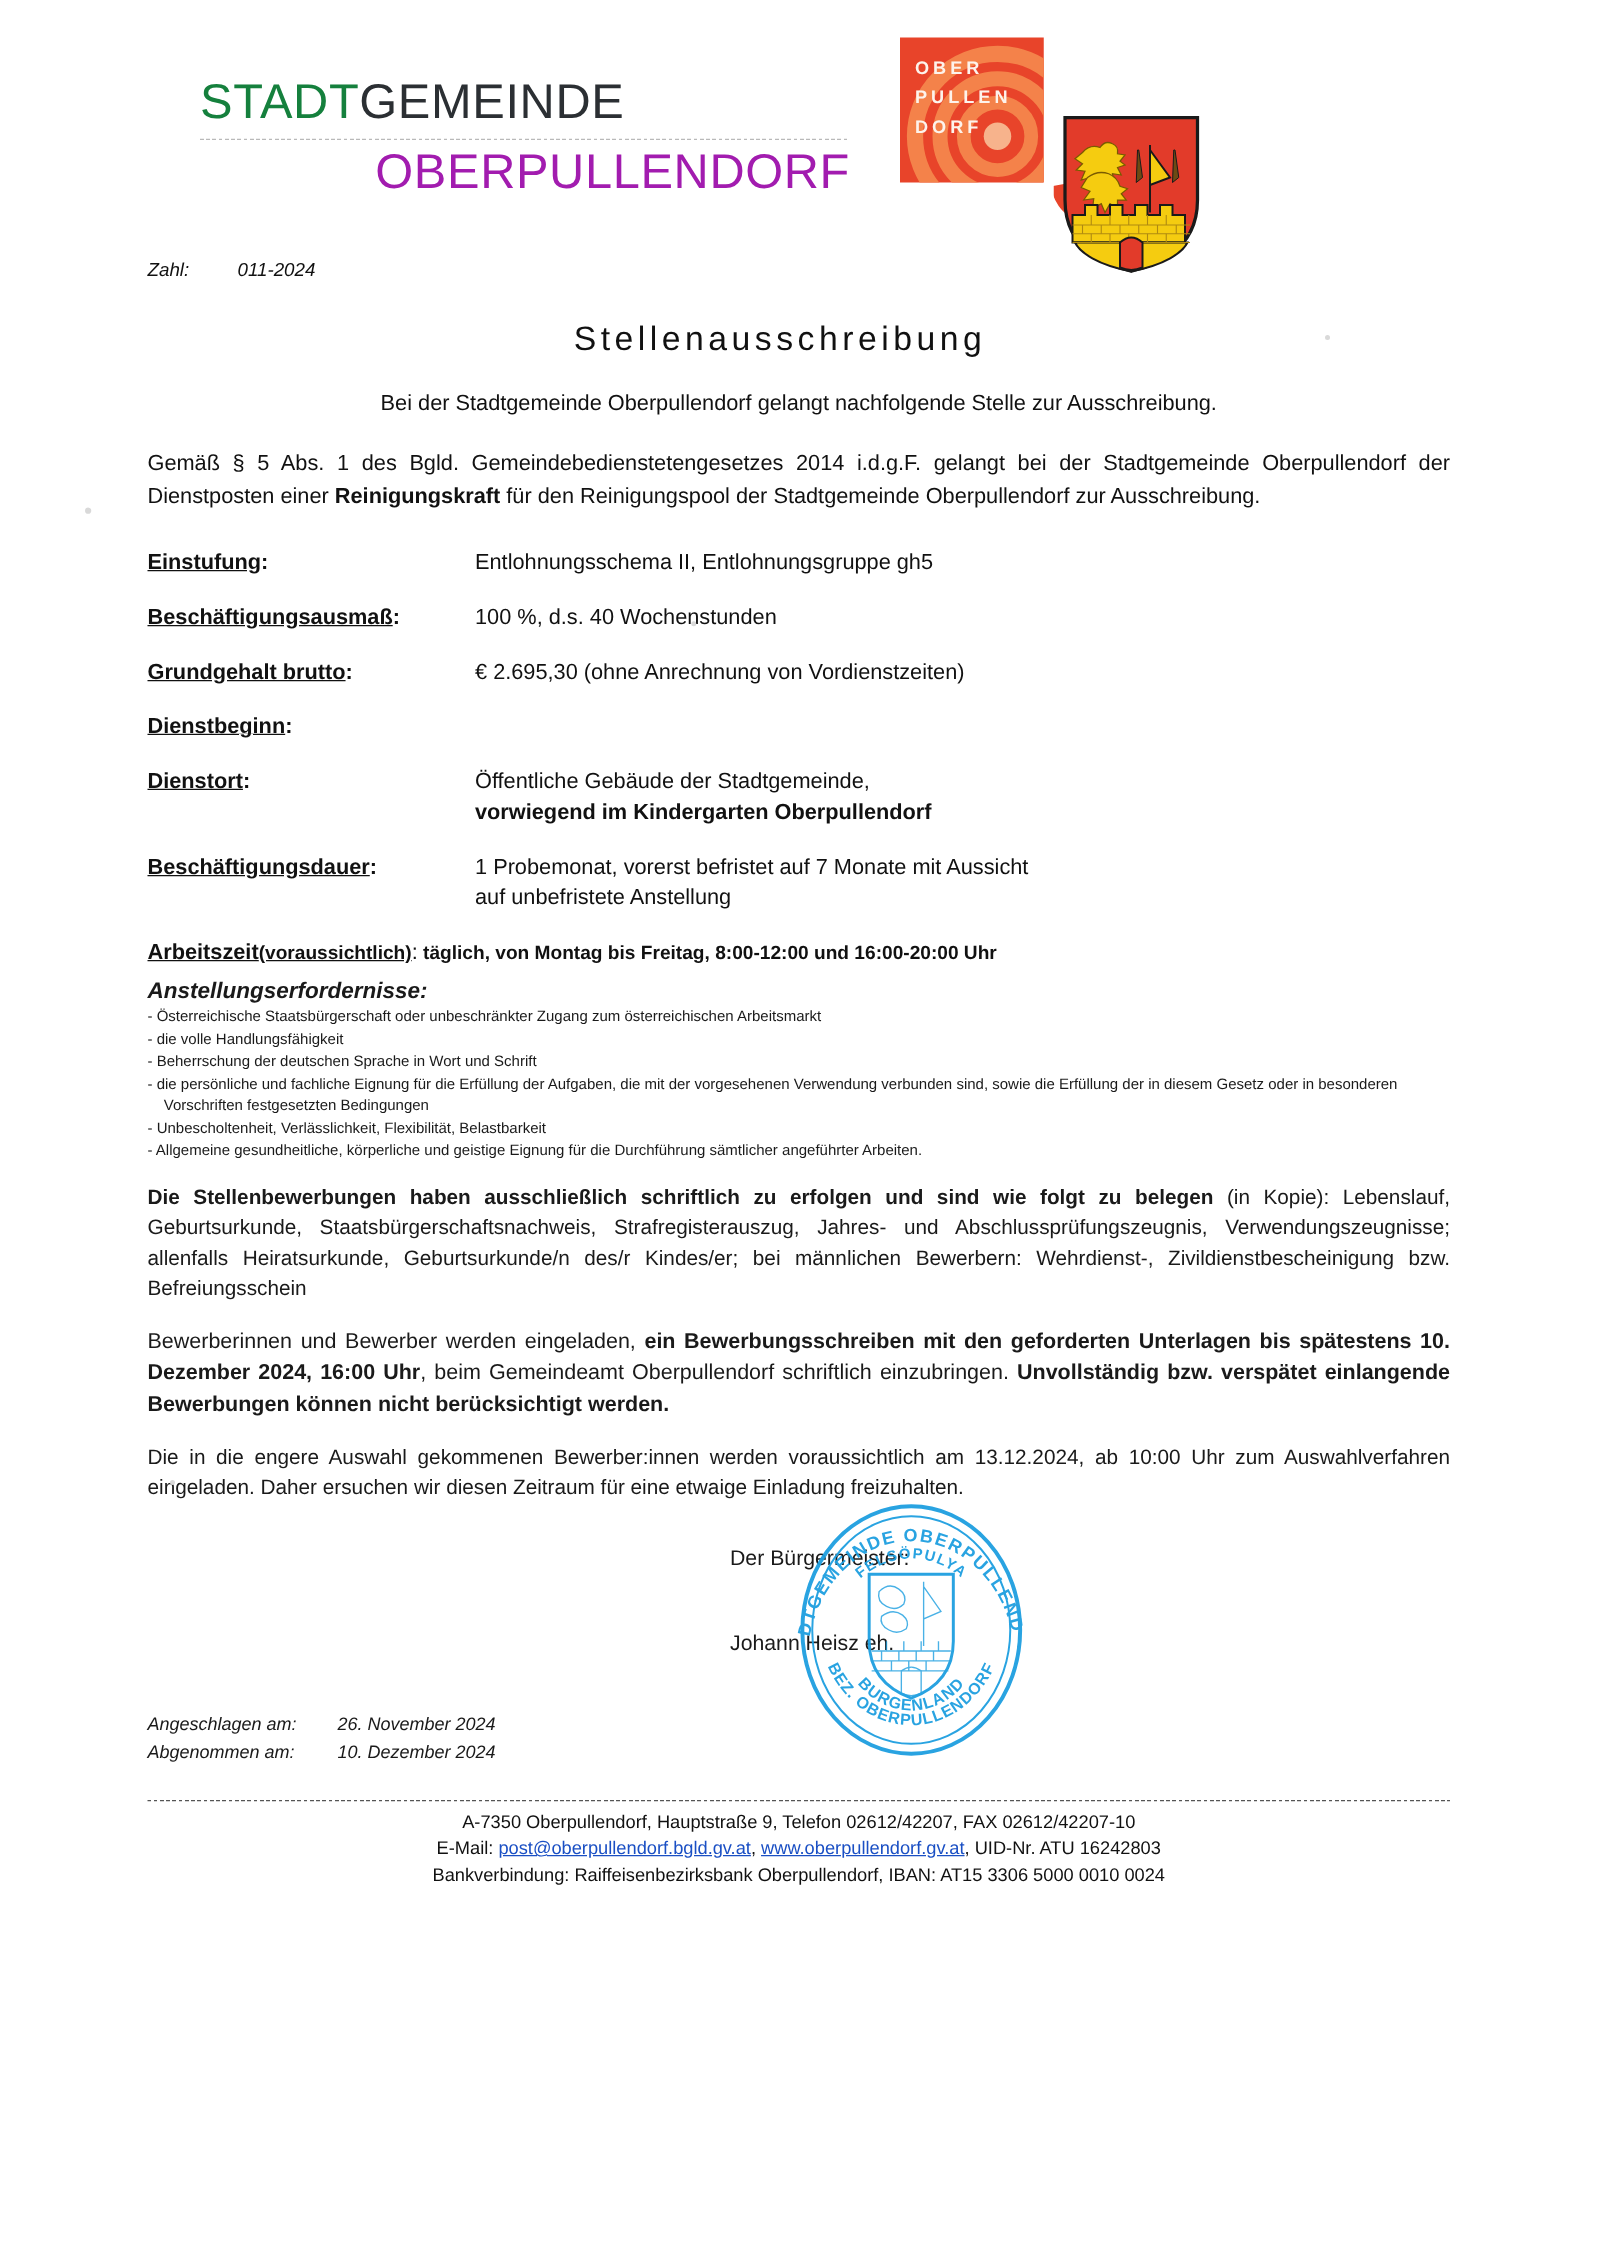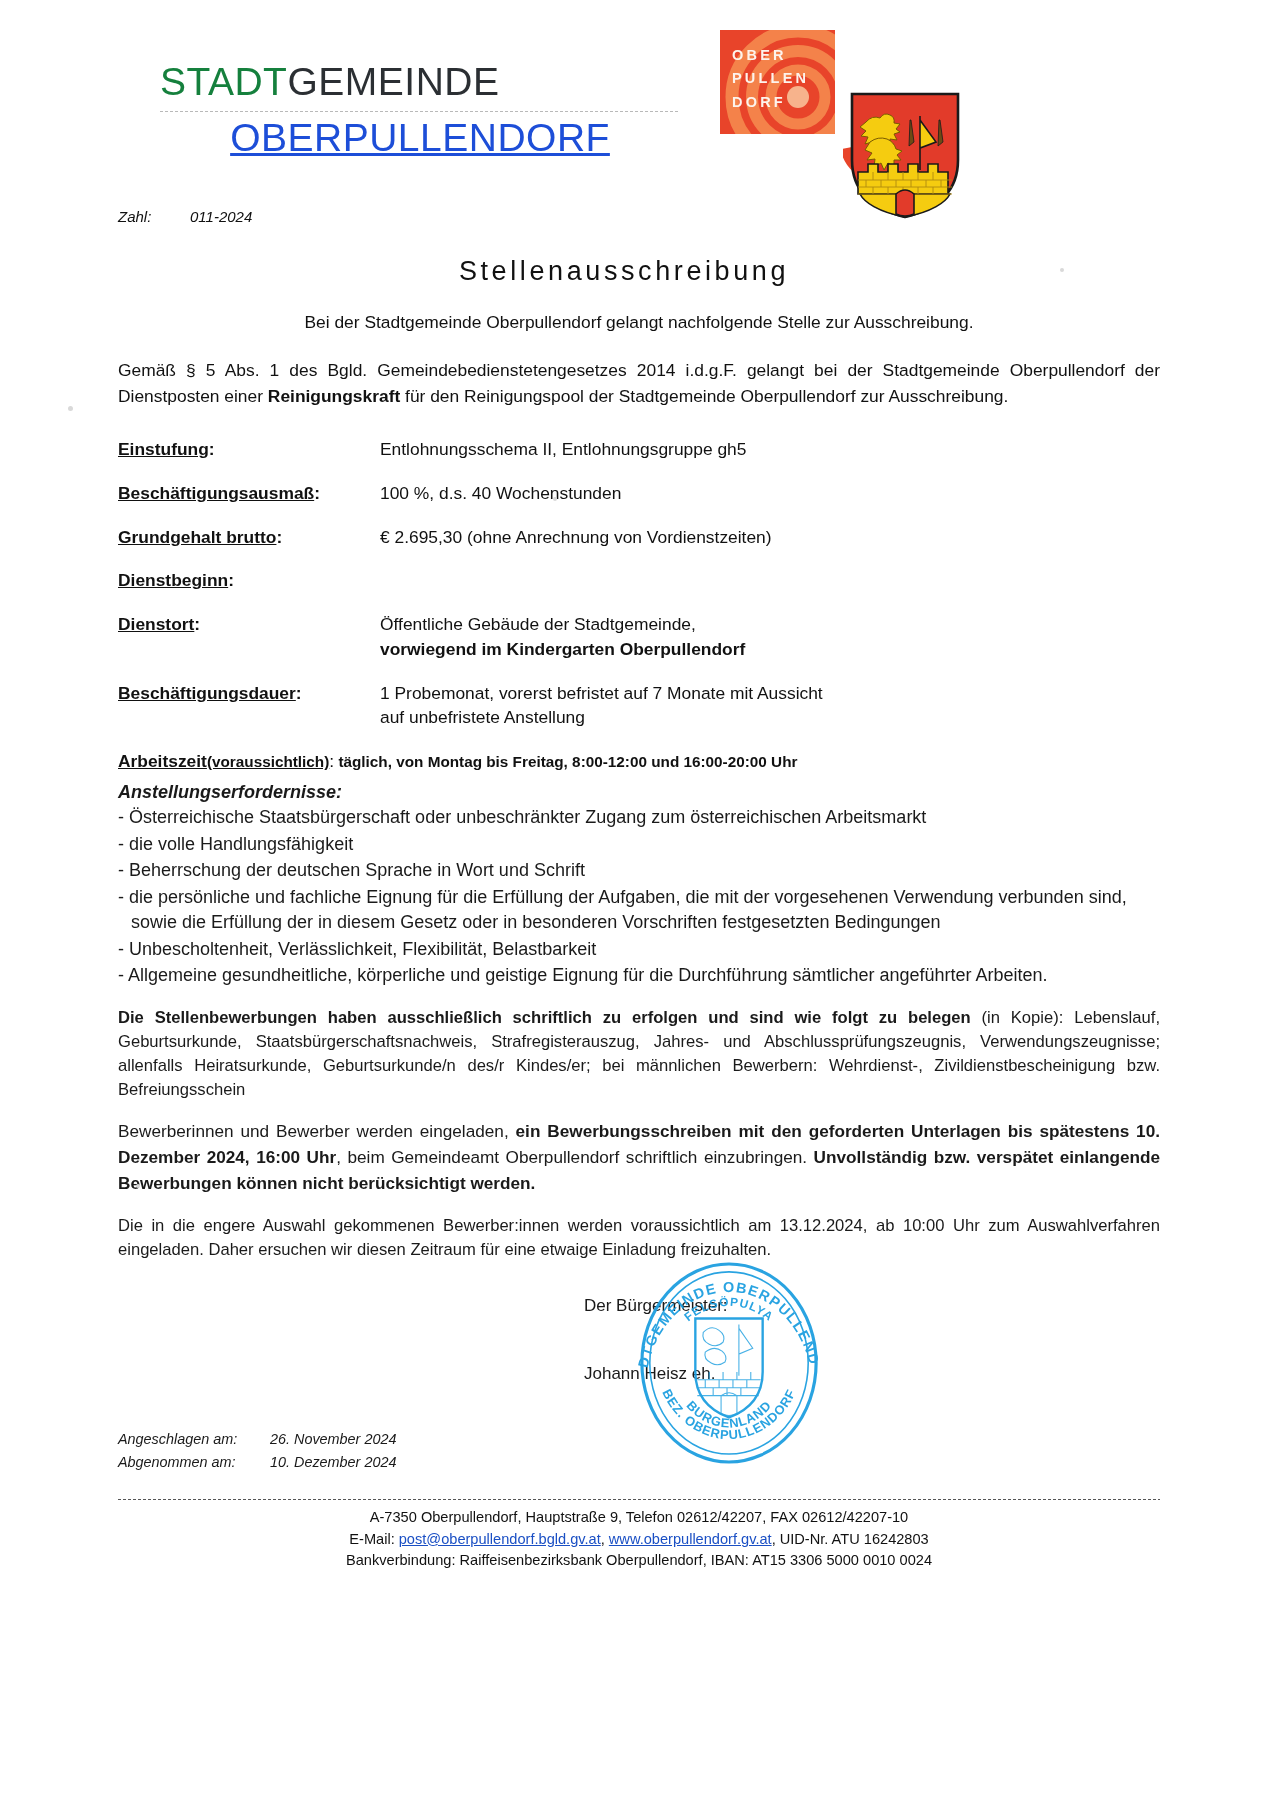--- a/index.html
+++ b/index.html
@@ -44,40 +44,39 @@
     color: #15803d;
   }
   .brand-rule {
     margin: 10px 0 6px 0;
     height: 1px;
     background: repeating-linear-gradient(to right, #b9b9b9 0 3px, transparent 3px 5px);
   }
   .brand-line2 {
     font-size: 39px;
     letter-spacing: 0.5px;
-    color: #1d4ed8;
-    text-align: center;
+    color: #a21caf;
+    text-align: right;
     white-space: nowrap;
     line-height: 1;
-    text-decoration: underline;
   }
 
   .logo-wrap {
     position: absolute;
     left: 700px;
     top: 18px;
     width: 250px;
     height: 185px;
   }
   .logo-square {
     position: absolute;
     left: 20px;
     top: 12px;
     width: 115px;
-    height: 104px;
+    height: 116px;
     background: #e8442a;
     overflow: hidden;
   }
   .logo-square .rings {
     position: absolute;
     right: -38px;
     bottom: -38px;
     width: 150px;
     height: 150px;
   }
@@ -173,21 +172,21 @@
   .req-title {
     font-style: italic;
     font-weight: 700;
     font-size: 18px;
     margin: 8px 0 2px 0;
   }
   .req-list {
     list-style: none;
     margin: 0;
     padding: 0;
-    font-size: 18px;
+    font-size: 12px;
     line-height: 1.42;
   }
   .req-list li {
     padding-left: 13px;
     text-indent: -13px;
     margin-bottom: 1px;
   }
 
   .block-para {
     font-size: 16.6px;

